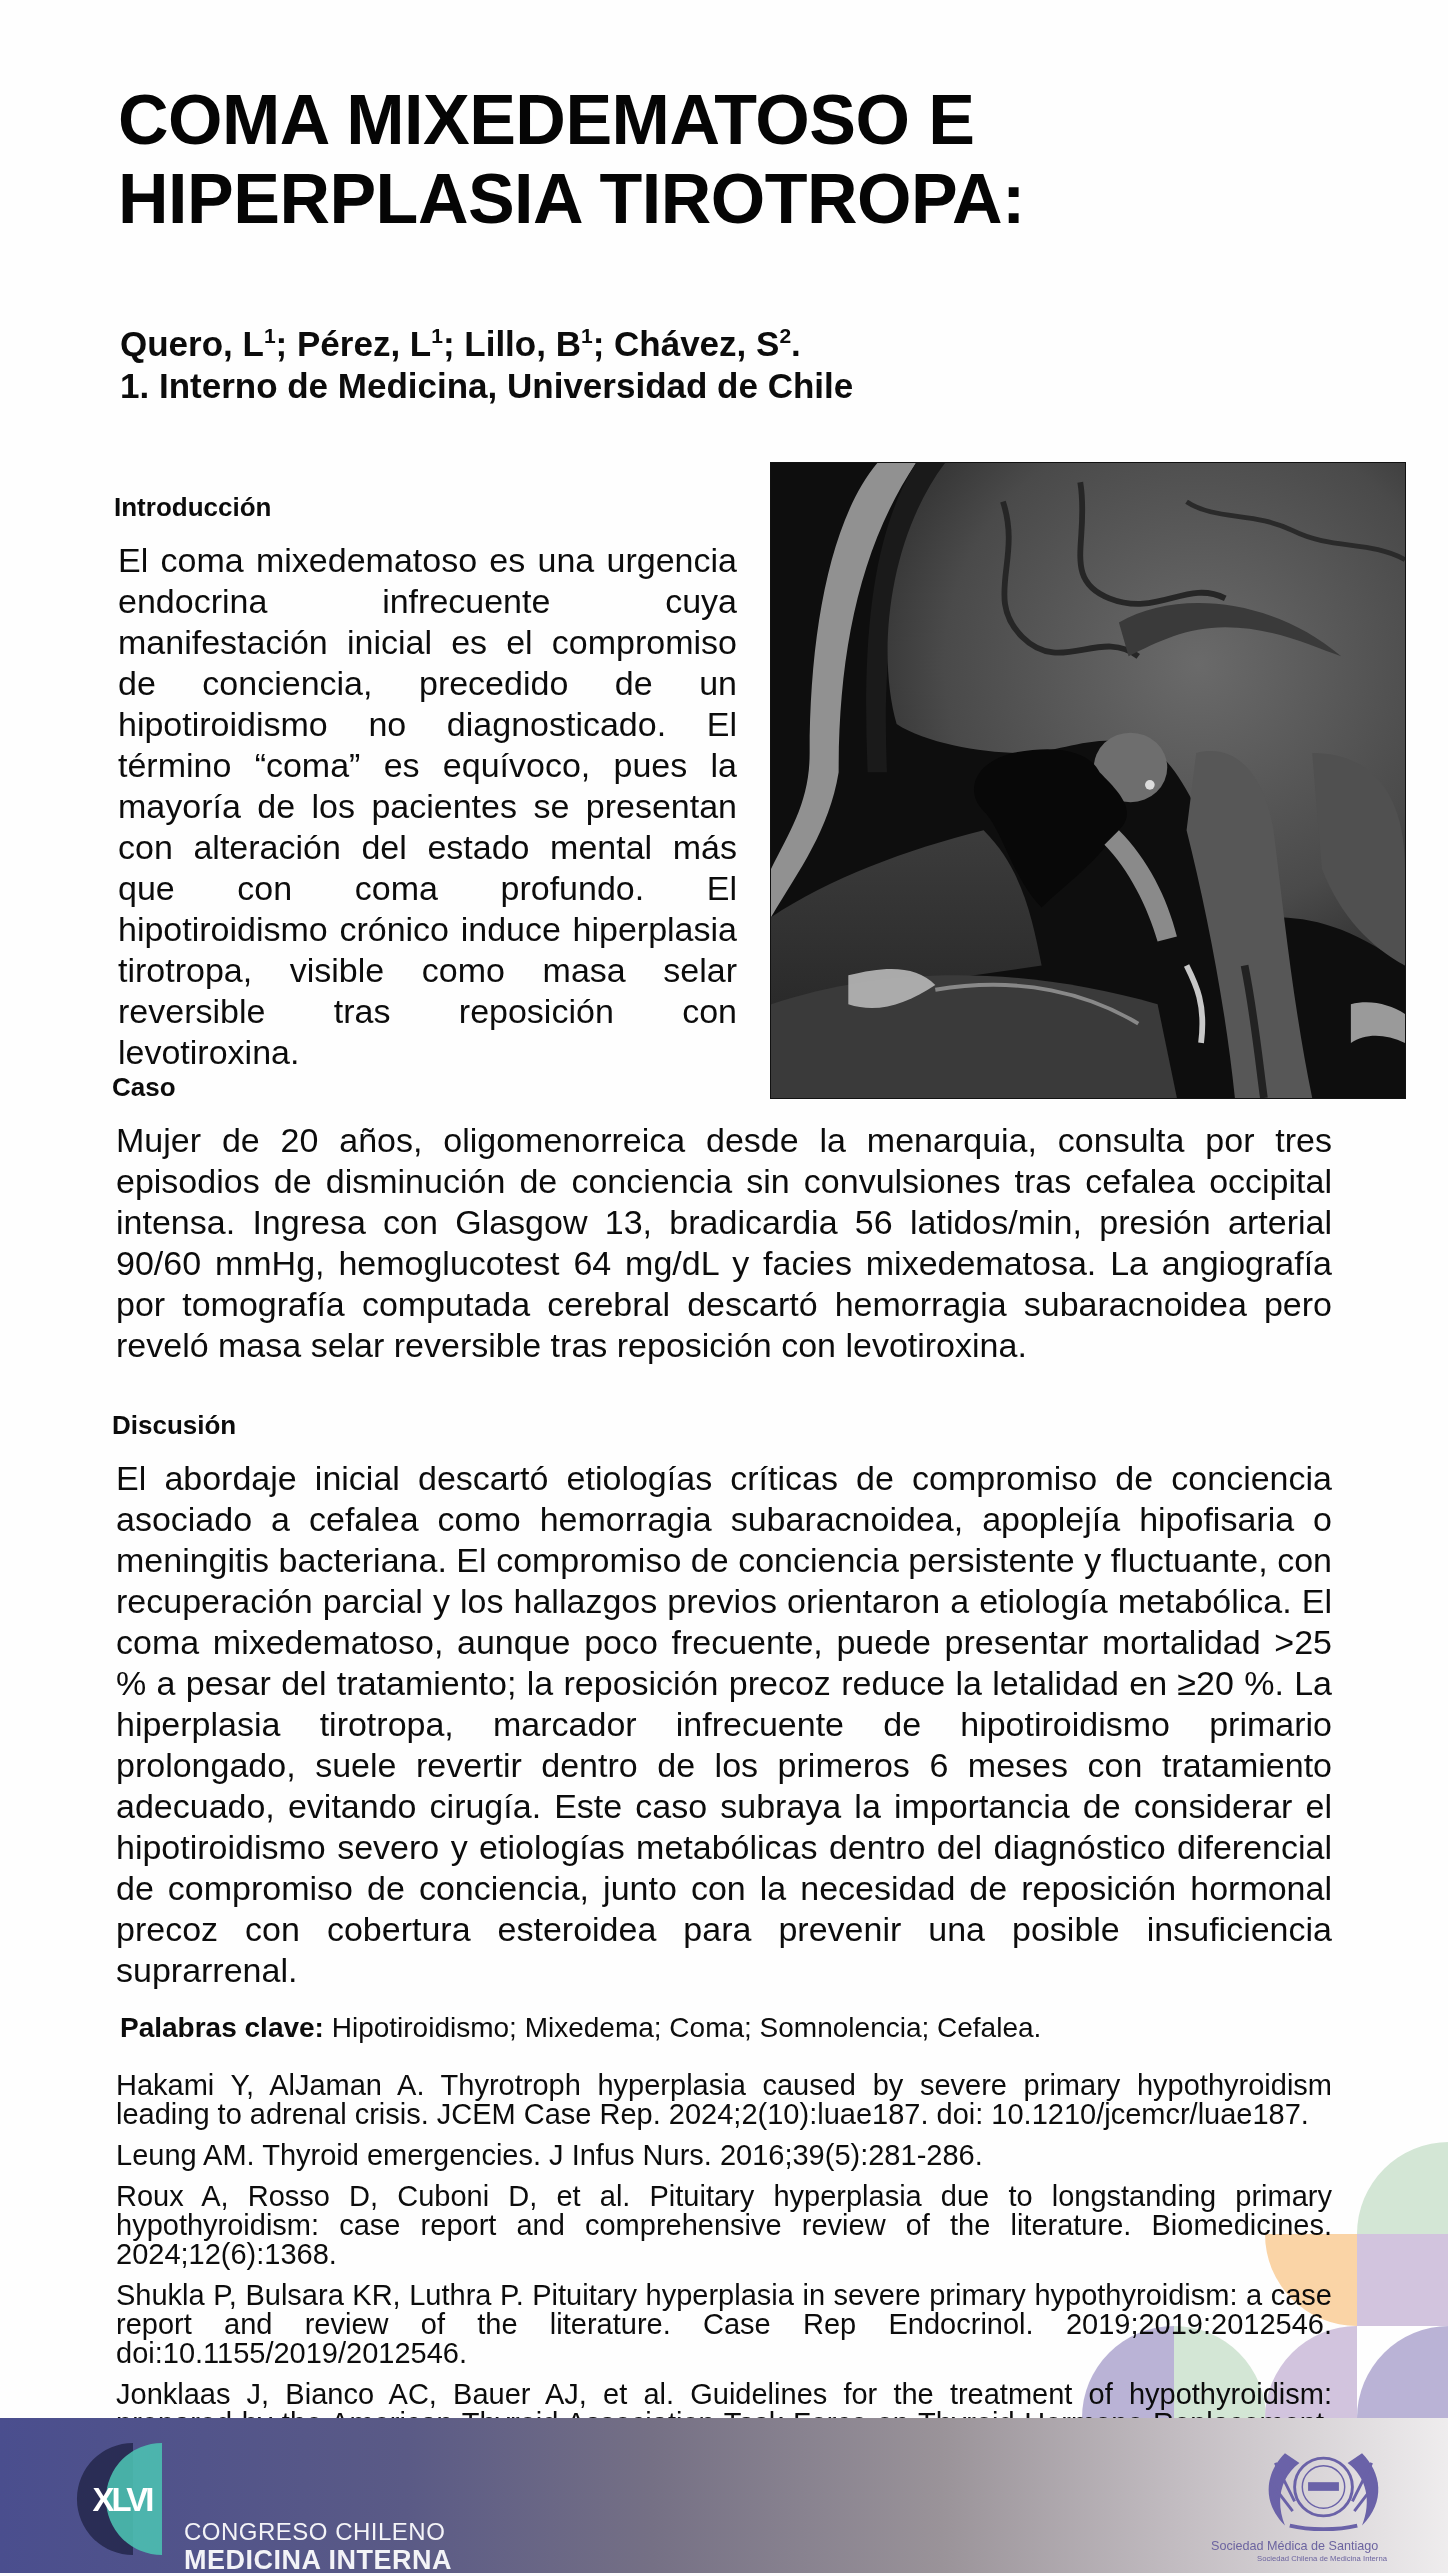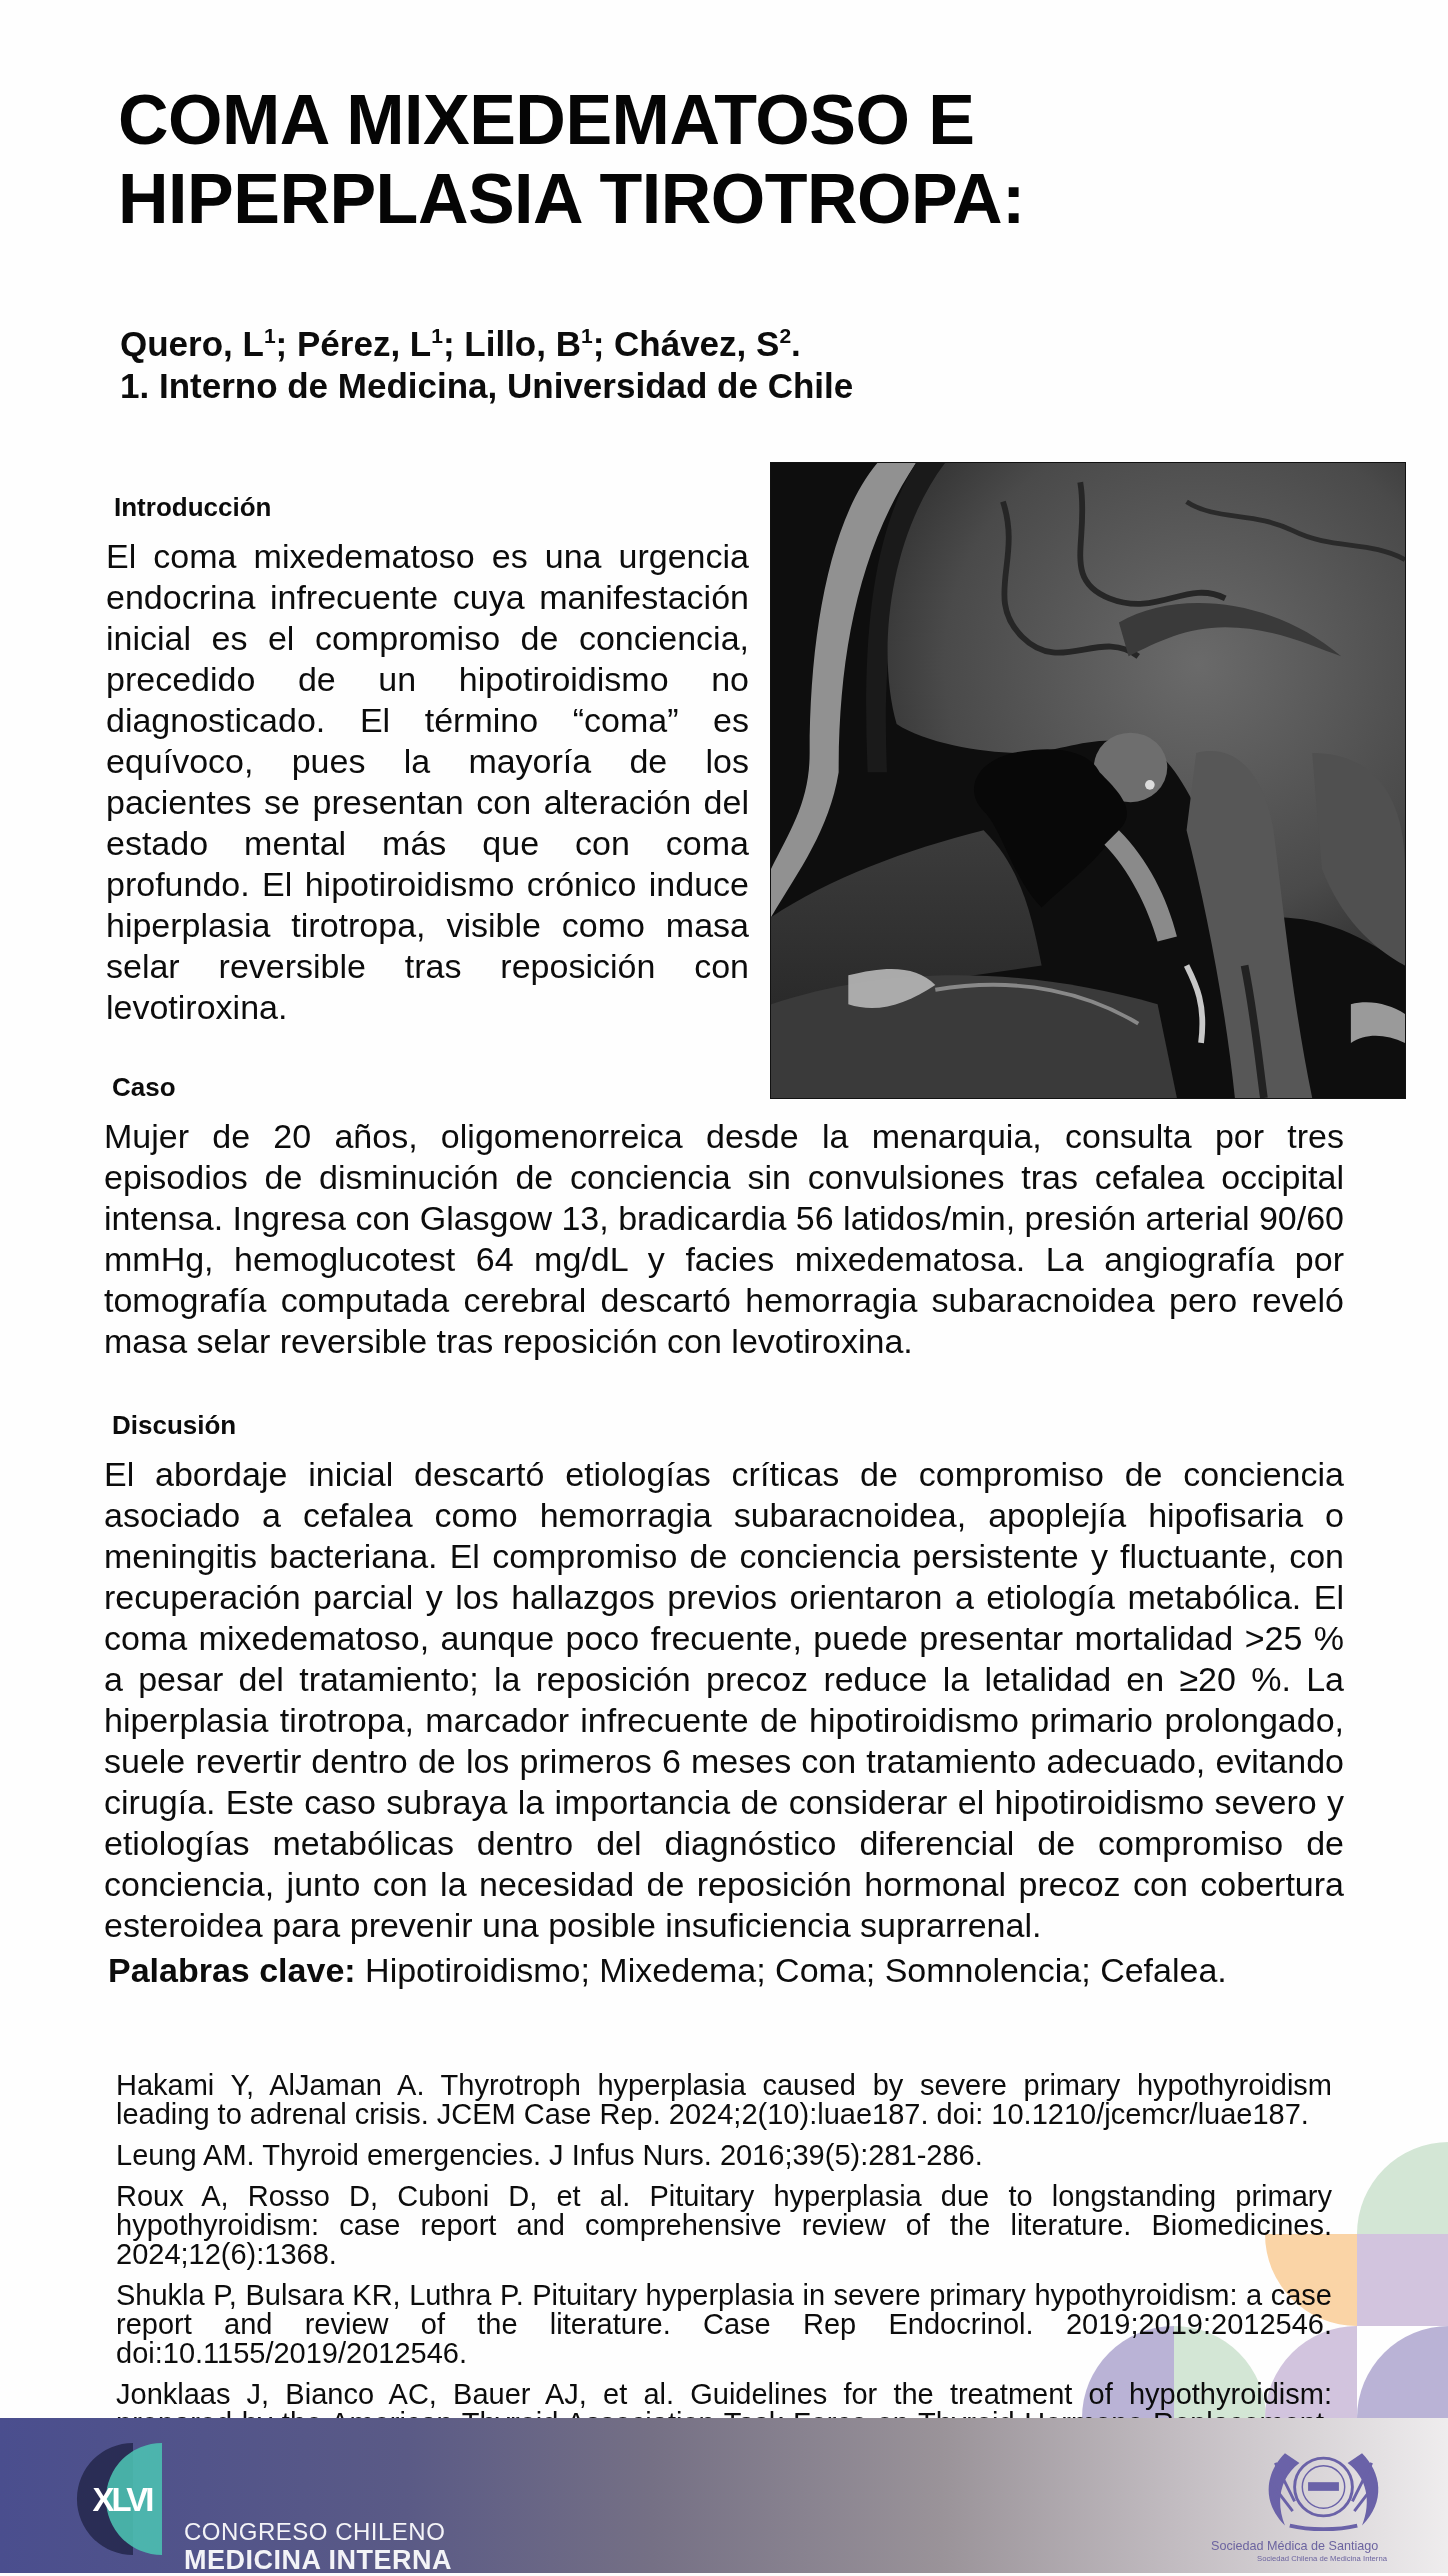--- a/index.html
+++ b/index.html
@@ -15,31 +15,31 @@
   }
   .title span { display: block; }
   .authors {
     position: absolute; left: 120px; top: 323px; width: 1159px;
     font-size: 35px; line-height: 42px; font-weight: 600;
   }
   .authors div { white-space: nowrap; }
   .authors sup { font-size: 21px; vertical-align: 13.5px; line-height: 0; }
   .sec-h { font-size: 26px; font-weight: bold; line-height: 41px; margin: 8px; }
   .body-text {
-    font-size: 34px; line-height: 41px; text-align: justify; margin: 0;
+    font-size: 34px; line-height: 41px; text-align: justify; margin: 12px;
     hyphens: none;
   }
   #intro { position: absolute; left: 106px; top: 479px; width: 643px; }
   #mri {
     position: absolute; left: 770px; top: 462px; width: 634px; height: 635px;
     background: #1a1a1a; overflow: hidden; border: 1px solid #111;
   }
   #caso { position: absolute; left: 104px; top: 1059px; width: 1240px; }
   #discusion { position: absolute; left: 104px; top: 1397px; width: 1240px; }
-  .keywords { font-size: 34px; line-height: 41px; margin: 4px; }
+  .keywords { font-size: 28px; line-height: 41px; margin: 16px; }
   .keywords b { font-weight: bold; }
   #refs { position: absolute; left: 104px; top: 2059px; width: 1240px; z-index: 2; }
   .refs-h { font-size: 24px; font-weight: bold; line-height: 27px; margin: 0; }
   .ref-item { font-size: 29px; line-height: 29px; text-align: justify; margin: 12px; }
   
   .deco { position: absolute; width: 92px; height: 92px; z-index: 1; }
   .footer {
     position: absolute; left: 0; top: 2418px; width: 1449px; height: 155px;
     background: linear-gradient(90deg, #4a4e8e 0%, #5a5a86 28%, #757085 45%, #9a9399 65%, #c4bec3 82%, #efedee 100%);
     z-index: 3;

